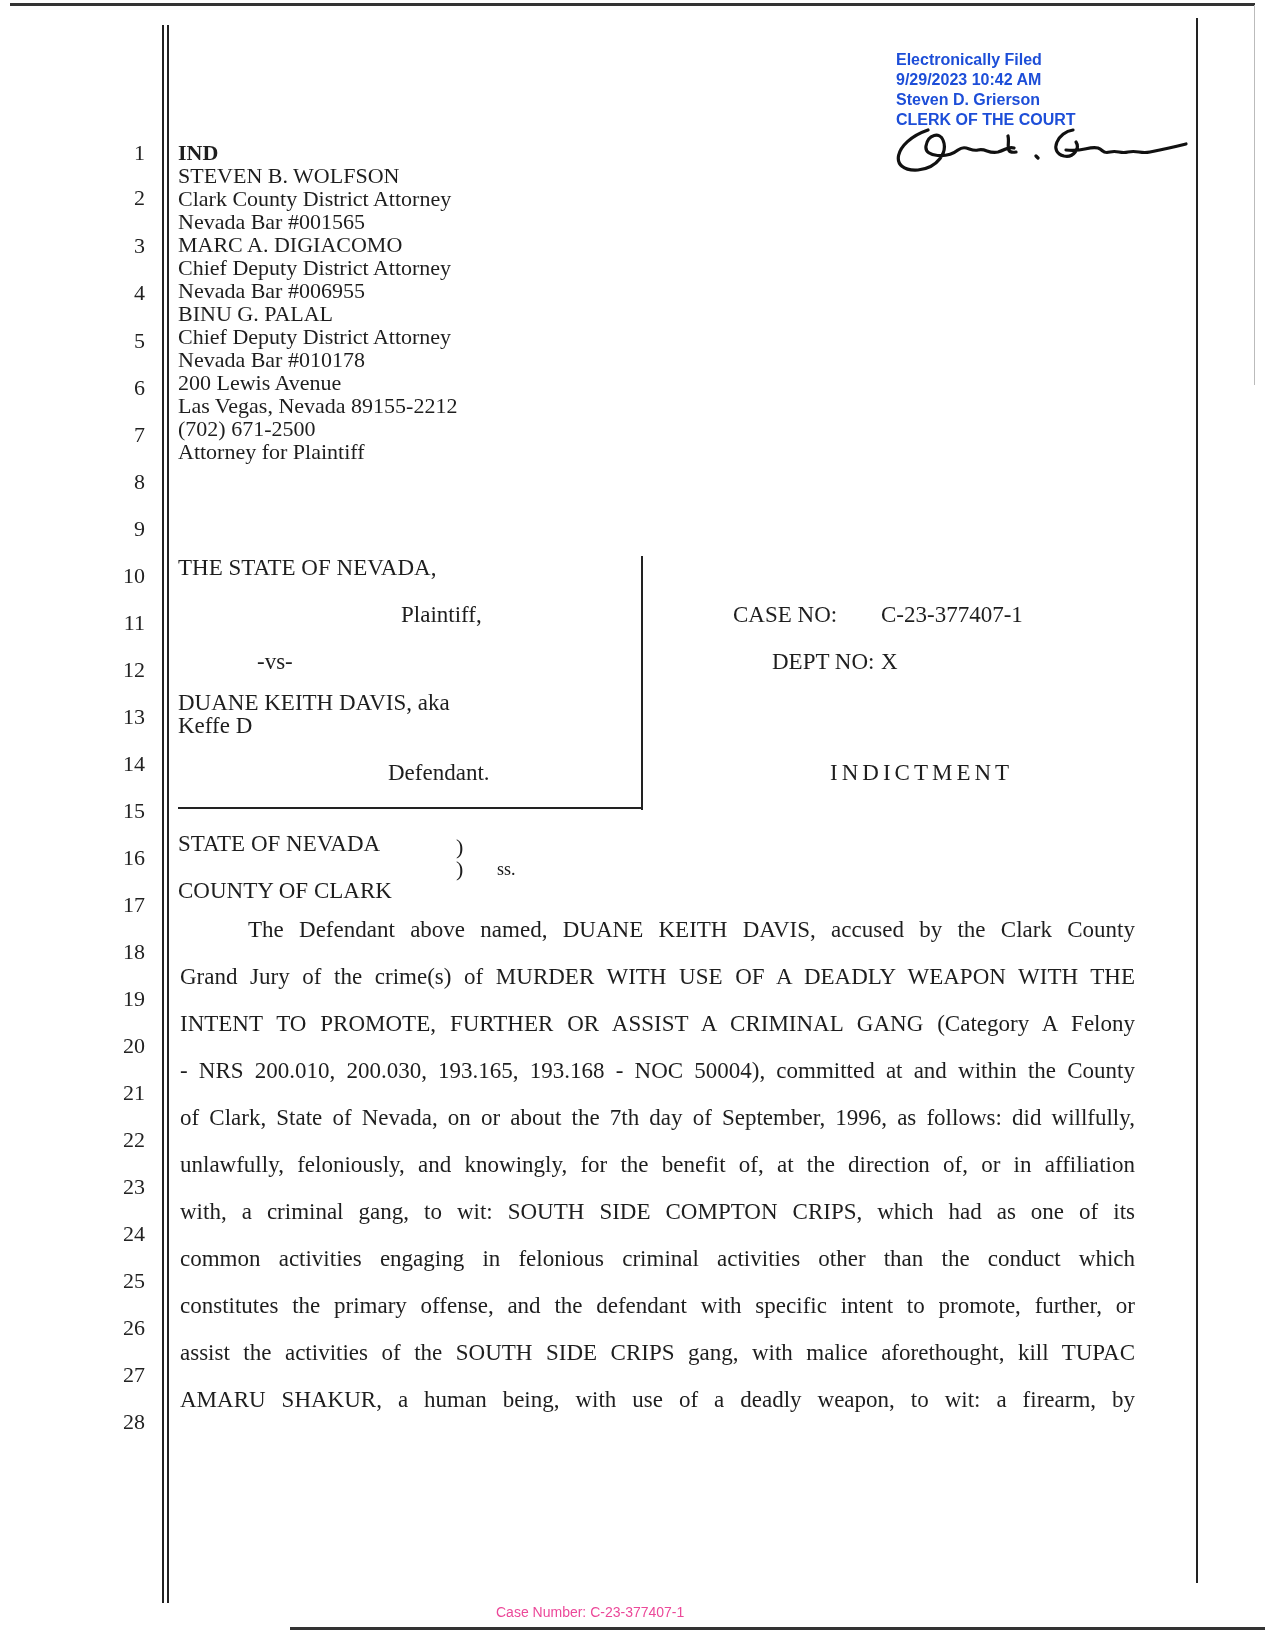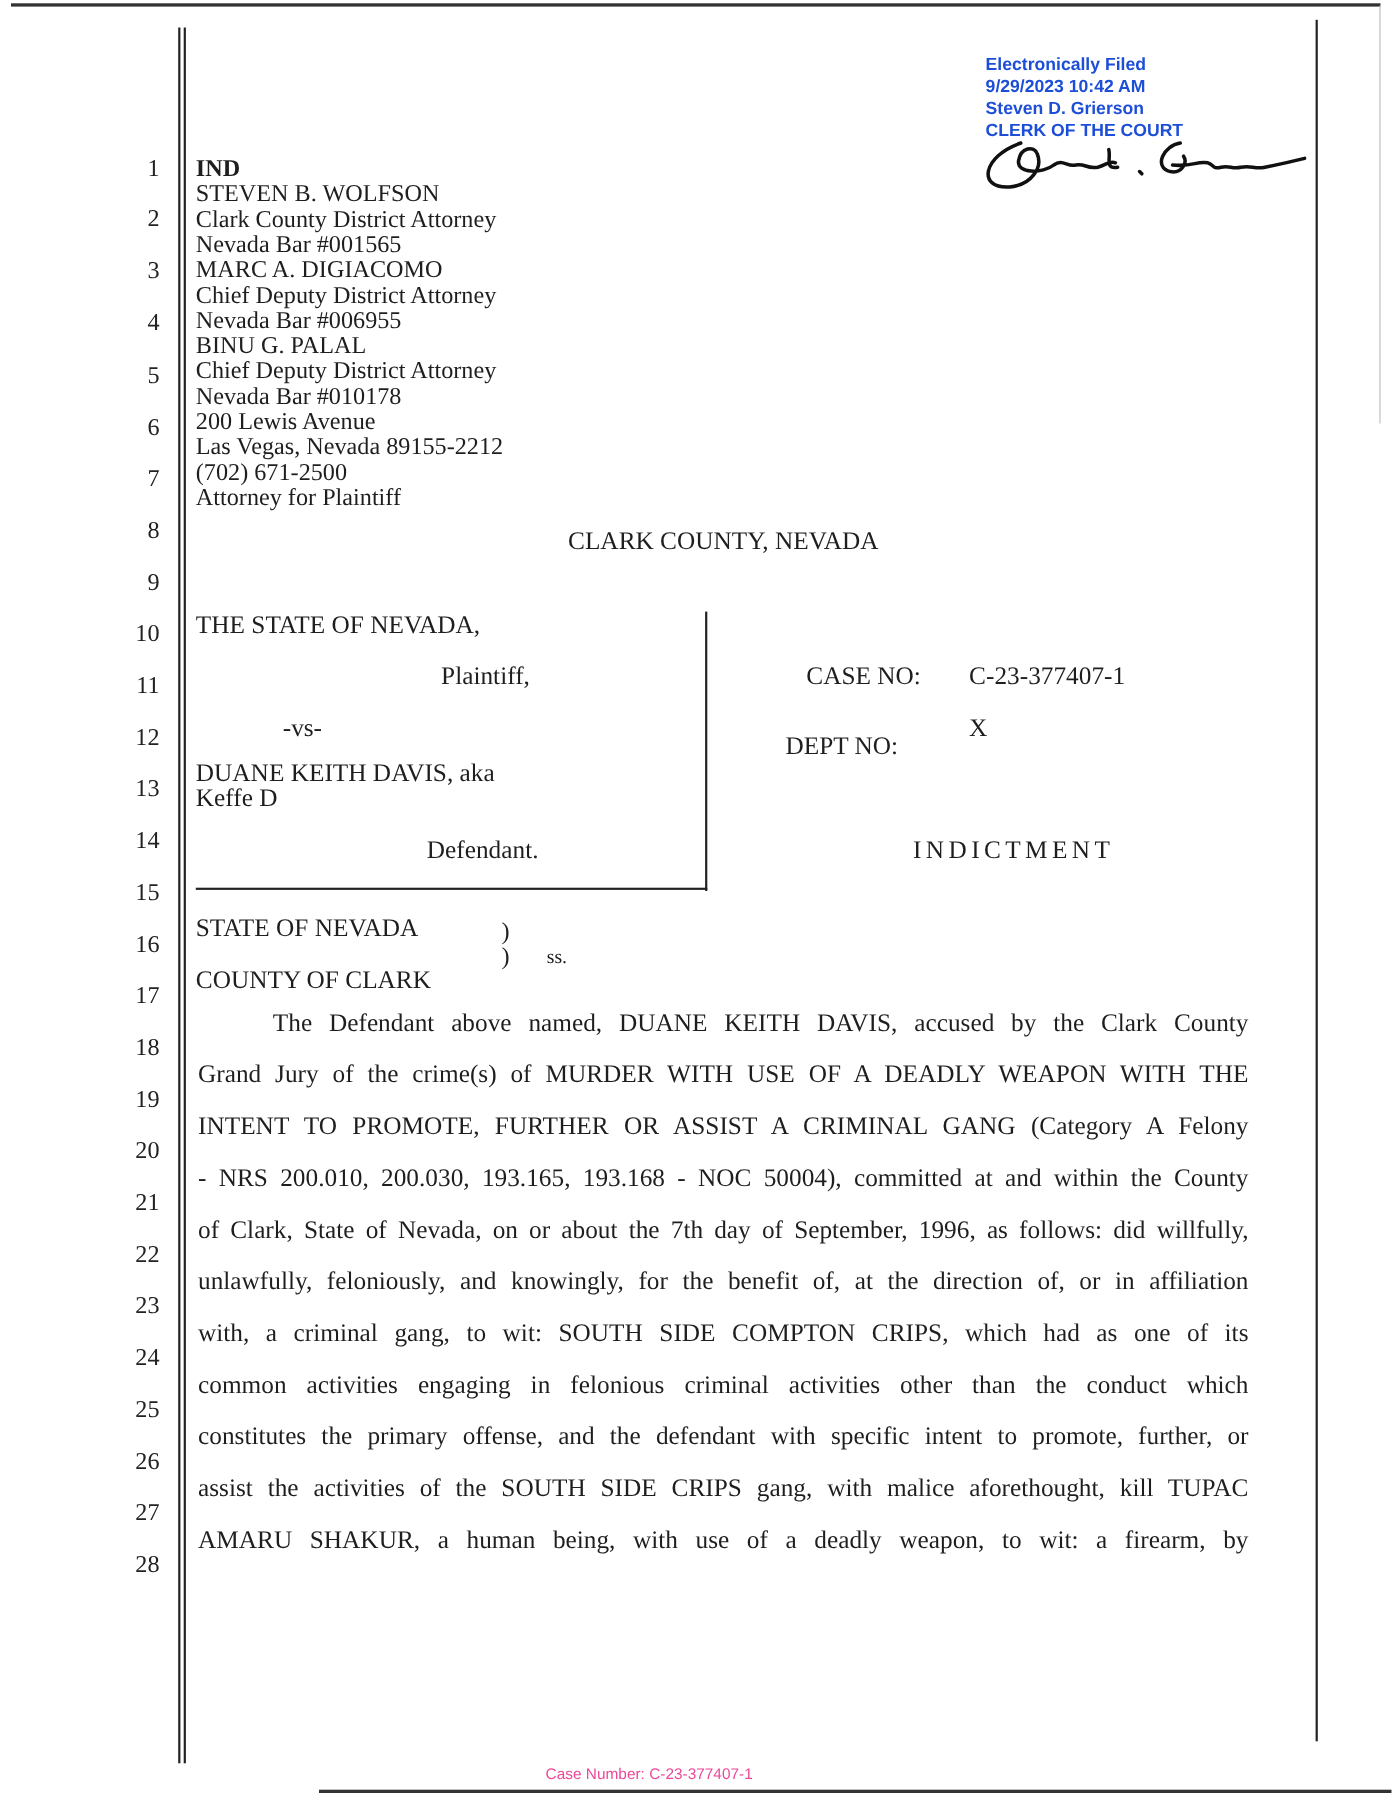--- a/index.html
+++ b/index.html
@@ -97,38 +97,37 @@
   <div>BINU G. PALAL</div>
   <div>Chief Deputy District Attorney</div>
   <div>Nevada Bar #010178</div>
   <div>200 Lewis Avenue</div>
   <div>Las Vegas, Nevada 89155-2212</div>
   <div>(702) 671-2500</div>
   <div>Attorney for Plaintiff</div>
 </div>
 
 <div class="abs t22" style="left:495px; top:478px; width:325px; text-align:center; line-height:28px;">
-  <div>CLARK COUNTY, NEVADA</div>
 </div>
 
 <div class="rule" id="caption-vrule"></div>
 <div class="rule" id="caption-hrule"></div>
 
 <div class="abs t22" style="left:178px; top:555px;">THE STATE OF NEVADA,</div>
 <div class="abs t22" style="left:401px; top:602px;">Plaintiff,</div>
 <div class="abs t22" style="left:257px; top:649px;">-vs-</div>
 <div class="abs t22" style="left:178px; top:691px; line-height:23px;">
   <div>DUANE KEITH DAVIS, aka</div>
   <div>Keffe D</div>
 </div>
 <div class="abs t22" style="left:388px; top:760px;text-align:center;">Defendant.</div>
 
 <div class="abs t22" style="left:733px; top:602px;">CASE NO:</div>
 <div class="abs t22" style="left:881px; top:602px;">C-23-377407-1</div>
-<div class="abs t22" style="left:714px; top:649px;margin-top:16px;">DEPT NO:</div>
+<div class="abs t22" style="left:772px; top:649px;">DEPT NO:</div>
 <div class="abs t22" style="left:881px; top:649px;">X</div>
 <div class="abs t22" style="left:830px; top:760px; letter-spacing:4px;">INDICTMENT</div>
 
 <div class="abs t22" style="left:178px; top:831px;">STATE OF NEVADA</div>
 <div class="abs t22" style="left:178px; top:878px;">COUNTY OF CLARK</div>
 <div class="abs" style="left:456px; top:836px; font-size:22px; line-height:22px;">)<br>)</div>
 <div class="abs" style="left:497px; top:859px; font-size:18px;">ss.</div>
 
 <div>
   <div class="body-line" style="top:917px; left:248px; width:887px;">The Defendant above named, DUANE KEITH DAVIS, accused by the Clark County</div>

